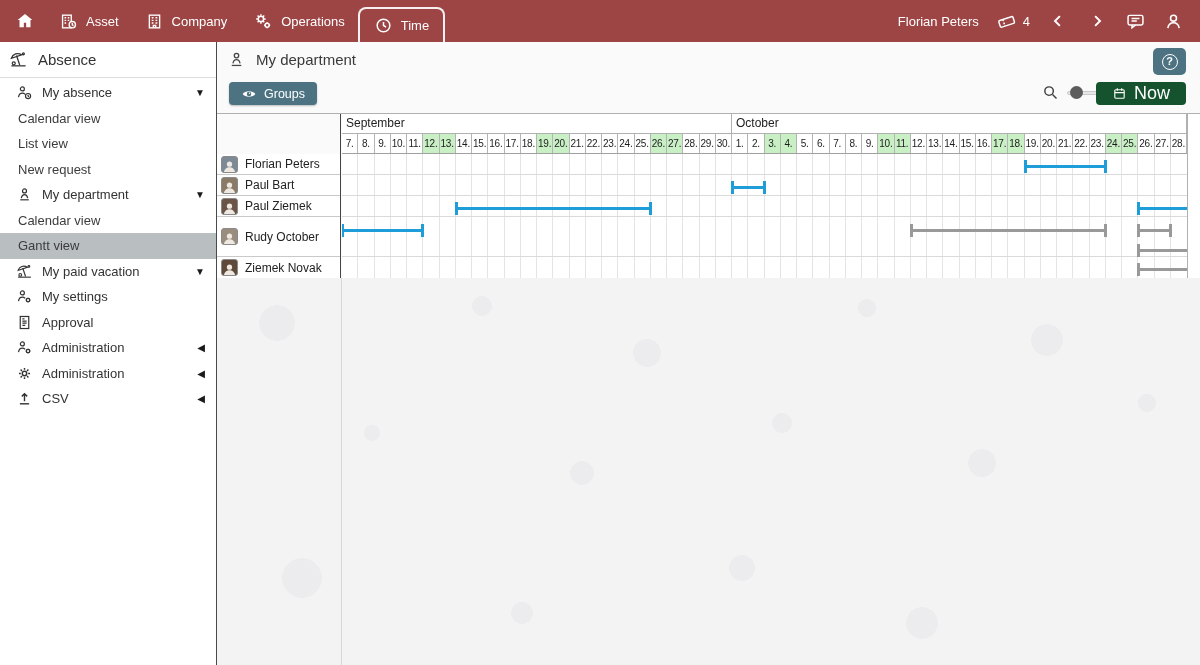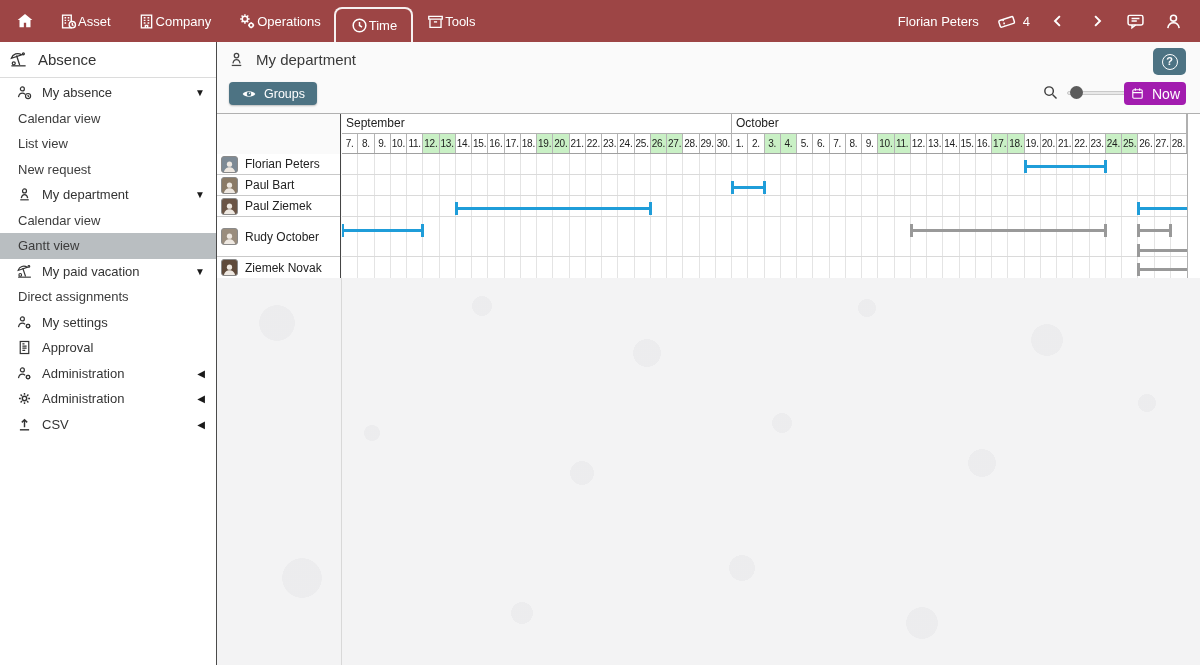--- a/index.html
+++ b/index.html
@@ -2,21 +2,21 @@
 <html><head>
 <meta charset="utf-8">
 <style>
   * { margin:0; padding:0; box-sizing:border-box; }
   html,body { width:1200px; height:665px; overflow:hidden;
     font-family:"Liberation Sans", sans-serif; background:#fafafa; }
 
   
   .topbar { height:42px; background:#9d4545; display:flex; align-items:center;
     color:#fff; padding:0 10px 0 4px; }
-  .tb-item { display:flex; align-items:center; gap:0; padding:0 13px; height:42px;
+  .tb-item { display:flex; align-items:center; gap:8px; padding:0 13px; height:42px;
     font-size:13px; cursor:default; white-space:nowrap; }
   .tb-item.icon-only { padding:0 11px; }
   .tb-tab-active { height:35px; margin-top:7px; border:2px solid rgba(255,255,255,.92);
     border-bottom:none; border-radius:8px 8px 0 0; padding:0 14px; }
   .tb-right { margin-left:auto; display:flex; align-items:center; gap:17px;
     font-size:13px; padding-right:6px; }
   .tb-right .grp { display:flex; align-items:center; gap:6px; }
   .icon { display:inline-flex; align-items:center; justify-content:center; }
   .icon svg { display:block; }
 
@@ -50,22 +50,22 @@
   .date-nav { position:absolute; top:40px; left:0; right:0; height:23px; display:flex;
     align-items:center; justify-content:center; gap:12px; font-size:13.5px; color:#222;
     pointer-events:none; }
   .date-nav > * { pointer-events:auto; }
   .nav-chev { background:none; border:none; cursor:pointer; padding:2px; display:flex; }
   .zoomer { position:absolute; top:42px; right:73px; display:flex; align-items:center; gap:8px; }
   .slider-track { width:60px; height:4px; background:#e8e8e8; border:1px solid #c9c9c9;
     border-radius:2px; position:relative; }
   .slider-knob { position:absolute; left:2px; top:-5.5px; width:13px; height:13px;
     background:#5c5c5c; border-radius:50%; cursor:pointer; }
-  .now-btn { position:absolute; top:40px; right:14px; height:23px; padding:0 6px;
-    background:#a21caf; color:#fff; font-size:14px; border:none; border-radius:4px;
+  .now-btn { position:absolute; top:40px; right:14px; height:23px; padding:0 16px;
+    background:#14532d; color:#fff; font-size:18px; border:none; border-radius:4px;
     display:flex; align-items:center; gap:7px; cursor:pointer; }
 
   
   .gantt { position:absolute; top:71px; left:0; width:983px; height:165px;
     border-top:1px solid #b0b0b0; }
   .gnames { position:absolute; left:0; top:0; width:124px; height:165px;
     border-right:1px solid #454545; }
   .gname-row { position:absolute; left:0; width:123px; background:#fff;
     border-bottom:1px solid #c9c9c9; display:flex; align-items:center; gap:7px;
     padding-left:4px; font-size:12px; color:#222; overflow:hidden; }
@@ -158,30 +158,20 @@
       </div>
       <div class="tb-item tb-tab-active">
         <span class="icon">
           <svg width="19" height="19" viewBox="0 0 24 24" fill="none" stroke="currentColor" stroke-width="1.9">
             <circle cx="12" cy="12" r="8"></circle>
             <path d="M12 7.5V12l3.2 2"></path>
           </svg>
         </span>
         <span>Time</span>
       </div>
-      <div class="tb-item">
-        <span class="icon">
-          <svg width="19" height="19" viewBox="0 0 24 24" fill="none" stroke="currentColor" stroke-width="1.7">
-            <path d="M3.5 5.5h17v3.5h-17z"></path>
-            <path d="M5 9v10.5h14V9"></path>
-            <path d="M10 12.5h4"></path>
-          </svg>
-        </span>
-        <span>Tools</span>
-      </div>
     </div>
   <div class="tb-right">
     <span>Florian Peters</span>
     <span class="grp">
       <span class="icon">
         <svg width="21" height="21" viewBox="0 0 24 24" fill="none" stroke="#fff" stroke-width="1.7">
           <g transform="rotate(-18 12 12)">
               <rect x="3.5" y="8.5" width="17" height="8" rx="1.5"></rect>
           <path d="M8.7 8.5v8" stroke-dasharray="2 1.7"></path>
             </g>
@@ -273,23 +263,20 @@
             <svg width="17" height="17" viewBox="0 0 24 24" fill="none" stroke="#333" stroke-width="1.6">
               <path d="M3 10.5C4.8 4.8 11 2.8 16 6L3 10.5z"></path>
               <path d="M9.5 7 13.5 19"></path>
               <circle cx="6" cy="16.8" r="1.9"></circle>
               <path d="M3 20h18"></path>
               <circle cx="18.2" cy="4.8" r="1.2"></circle>
             </svg>
           </span>
           <span>My paid vacation</span>
           <span class="arrow">▼</span>
-        </div>
-        <div class="sb-item sub">
-          <span>Direct assignments</span>
         </div>
         <div class="sb-item section">
           <span class="icon">
             <svg width="17" height="17" viewBox="0 0 24 24" fill="none" stroke="#333" stroke-width="1.7">
               <circle cx="9" cy="7" r="2.8"></circle>
               <path d="M3.5 18.5c.7-4 3.2-5.6 5.5-5.6 1.4 0 2.8.6 3.9 1.8"></path>
               <circle cx="17" cy="17" r="2.4"></circle>
               <path d="M17 13.6v1.2M17 19.2v1.2M13.6 17h1.2M19.2 17h1.2M14.8 14.8l.9.9M18.3 18.3l.9.9M19.2 14.8l-.9.9M15.7 18.3l-.9.9"></path>
             </svg>
           </span>

